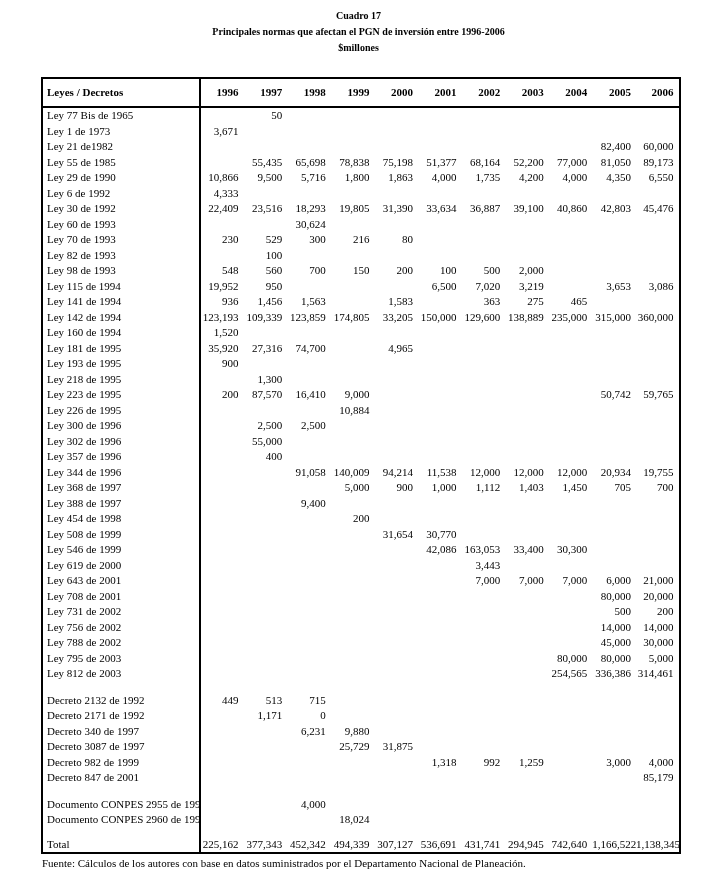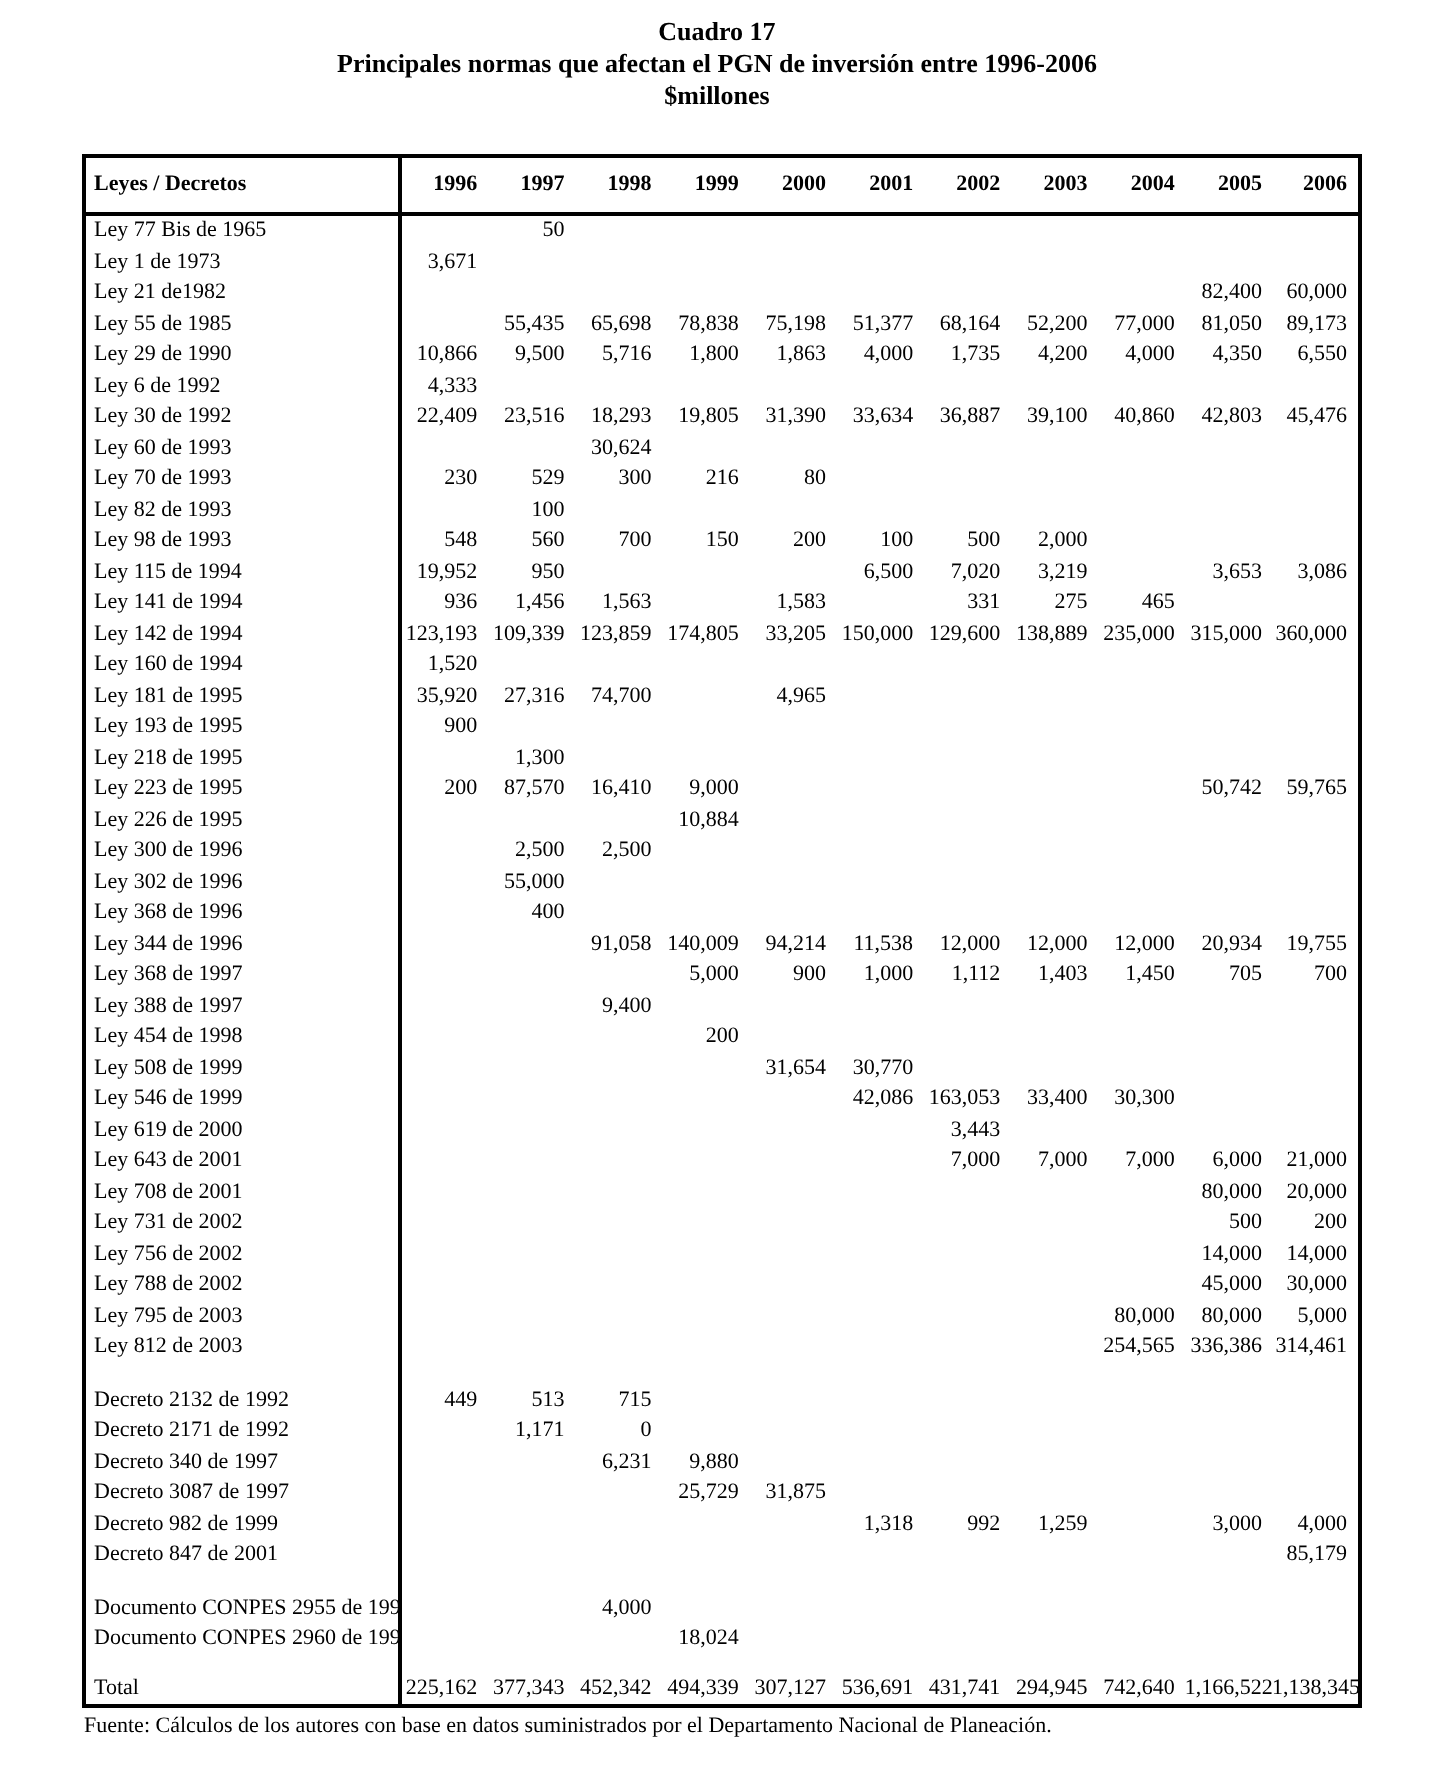--- a/index.html
+++ b/index.html
@@ -2,21 +2,21 @@
 <html><head>
 <meta charset="utf-8">
 <style>
   html,body{margin:0;padding:0;}
   body{
     width:717px;height:883px;background:#ffffff;overflow:hidden;
     font-family:"Liberation Serif","DejaVu Serif",serif;color:#000;
   }
   .page{width:717px;height:883px;position:relative;}
   .title-block{padding-top:8px;text-align:center;}
-  .title-block div{font-weight:bold;font-size:13px;line-height:16px;}
+  .title-block div{font-weight:bold;font-size:10px;line-height:16px;}
   table.data{
     border-collapse:collapse;table-layout:fixed;
     margin:21px 0 0 41px;width:638px;
     border:2px solid #000;
   }
   table.data th, table.data td{
     font-size:11px;line-height:15.5px;height:15.5px;
     padding:0 5px 0 0;text-align:right;white-space:nowrap;overflow:hidden;
     vertical-align:bottom;
   }
@@ -242,21 +242,21 @@
           <td>3,086</td>
         </tr>
         <tr>
           <td class="lbl">Ley 141 de 1994</td>
           <td>936</td>
           <td>1,456</td>
           <td>1,563</td>
           <td></td>
           <td>1,583</td>
           <td></td>
-          <td>331</td>
+          <td>363</td>
           <td>275</td>
           <td>465</td>
           <td></td>
           <td></td>
         </tr>
         <tr>
           <td class="lbl">Ley 142 de 1994</td>
           <td>123,193</td>
           <td>109,339</td>
           <td>123,859</td>
@@ -375,21 +375,21 @@
           <td></td>
           <td></td>
           <td></td>
           <td></td>
           <td></td>
           <td></td>
           <td></td>
           <td></td>
         </tr>
         <tr>
-          <td class="lbl">Ley 368 de 1996</td>
+          <td class="lbl">Ley 357 de 1996</td>
           <td></td>
           <td>400</td>
           <td></td>
           <td></td>
           <td></td>
           <td></td>
           <td></td>
           <td></td>
           <td></td>
           <td></td>

